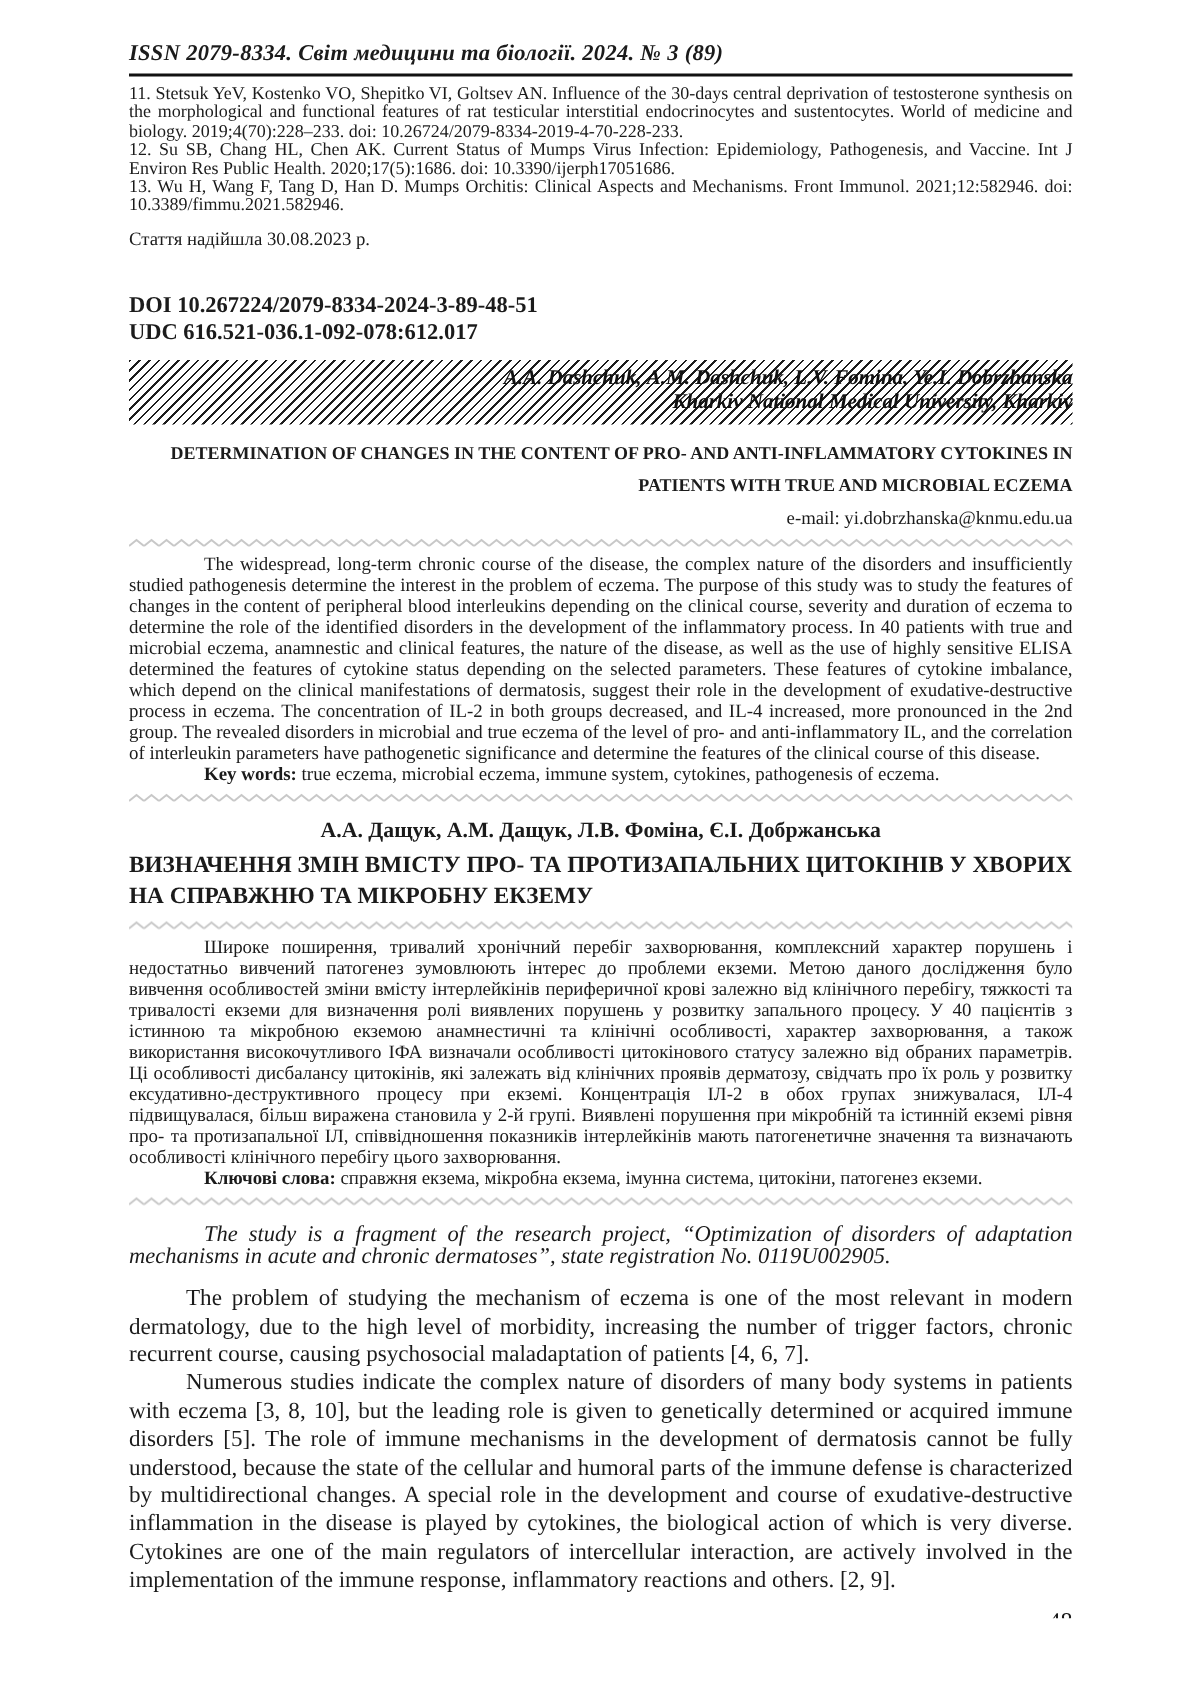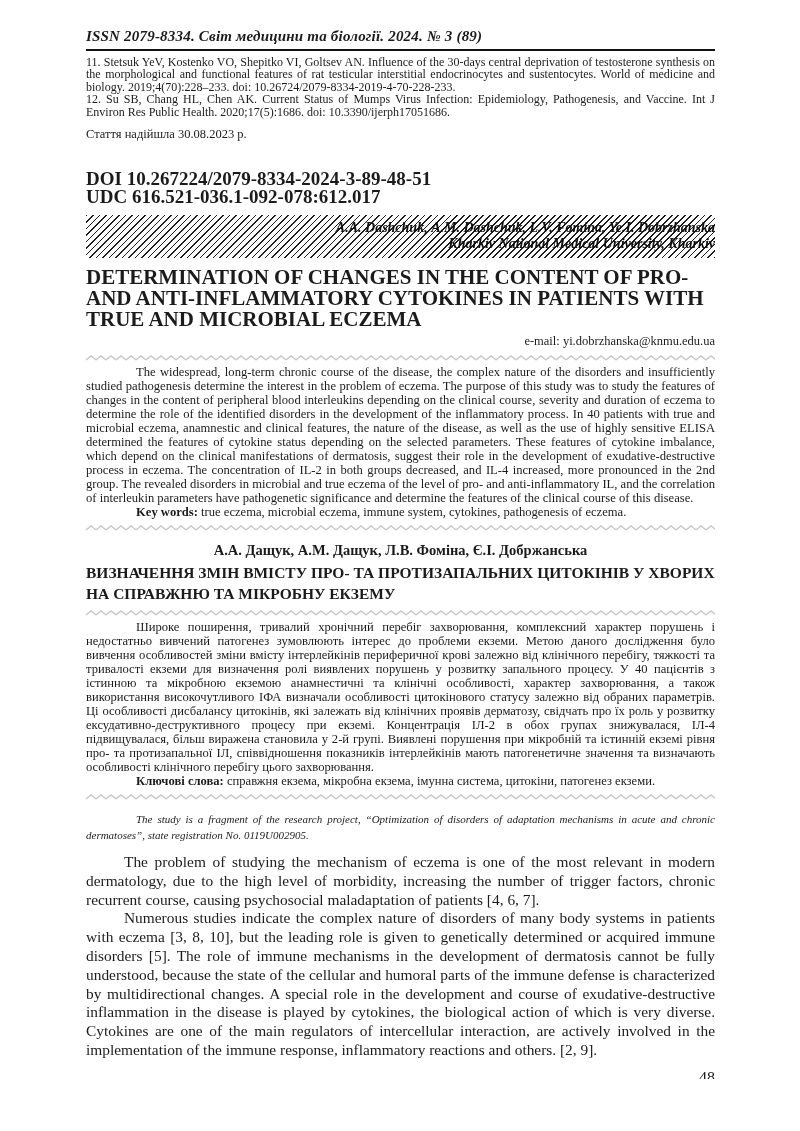--- a/index.html
+++ b/index.html
@@ -17,66 +17,67 @@
   .journal-header{
     font-size:15px;font-weight:bold;font-style:italic;
     padding-bottom:4px;border-bottom:2.5px solid #111;
     letter-spacing:.2px;
   }
   .refs{margin-top:5px;}
   .refs p{
     margin:0;font-size:12px;line-height:12.4px;text-align:justify;
   }
   .received{margin-top:9px;font-size:12.5px;text-align:left;}
-  .doi-block{margin-top:28px;font-weight:bold;font-size:19px;line-height:18px;}
+  .doi-block{margin-top:28px;font-weight:bold;font-size:15px;line-height:18px;}
   .hatch-band{
     margin-top:9px;
     padding:5px 0 6px 0;
     background:repeating-linear-gradient(135deg,#1c1c1c 0px,#1c1c1c 1.2px,#ffffff 1.2px,#ffffff 4.6px);
     text-align:right;
   }
   .hatch-band div{
     font-weight:bold;font-style:italic;font-size:14px;line-height:16px;color:#111;
   }
   .title-en{
-    margin-top:9px;text-align:left;font-weight:bold;font-size:21px;line-height:21px;
+    margin-top:9px;text-align:right;font-weight:bold;font-size:12px;line-height:21px;
   }
   .email{margin-top:4px;text-align:right;font-size:12.5px;}
   .zz{display:block;margin-top:5px;margin-bottom:0;}
   .abstract{
     margin-top:3px;font-size:12.6px;line-height:14px;text-align:justify;
   }
   .abstract p{margin:0;text-indent:50px;}
   .kw-label{font-weight:bold;}
   .authors-uk{
     margin-top:9px;text-align:center;font-weight:bold;font-size:14.5px;line-height:18px;
   }
   .title-uk{
     margin-top:3px;text-align:left;font-weight:bold;font-size:15.5px;line-height:21px;
   }
   .note{
-    margin-top:11px;font-size:11px;line-height:15.5px;font-style:italic;text-align:justify;
+    margin-top:11px;font-size:15px;line-height:15.5px;font-style:italic;text-align:justify;
   }
   .note p{margin:0;text-indent:50px;}
   .body-text{margin-top:10px;font-size:15.4px;line-height:18.8px;text-align:justify;}
   .body-text p{margin:0;text-indent:38px;}
   .footer{margin-top:9px;}
   .copyright{font-size:13px;margin-left:50px;}
   .page-number{text-align:right;font-size:16px;margin-top:1px;}
 </style>
 </head>
 <body>
 
 <div class="page">
 
   <div class="journal-header">ISSN 2079-8334. Світ медицини та біології. 2024. № 3 (89)</div>
 
   <div class="refs">
     <p>11. Stetsuk YeV, Kostenko VO, Shepitko VI, Goltsev AN. Influence of the 30-days central deprivation of testosterone synthesis on the morphological and functional features of rat testicular interstitial endocrinocytes and sustentocytes. World of medicine and biology. 2019;4(70):228–233. doi: 10.26724/2079-8334-2019-4-70-228-233.</p>
     <p>12. Su SB, Chang HL, Chen AK. Current Status of Mumps Virus Infection: Epidemiology, Pathogenesis, and Vaccine. Int J Environ Res Public Health. 2020;17(5):1686. doi: 10.3390/ijerph17051686.</p>
+    <p>13. Wu H, Wang F, Tang D, Han D. Mumps Orchitis: Clinical Aspects and Mechanisms. Front Immunol. 2021;12:582946. doi: 10.3389/fimmu.2021.582946.</p>
   </div>
 
   <div class="received">Стаття надійшла 30.08.2023 р.</div>
 
   <div class="doi-block">
     <div>DOI 10.267224/2079-8334-2024-3-89-48-51</div>
     <div>UDC 616.521-036.1-092-078:612.017</div>
   </div>
 
   <div class="hatch-band">

